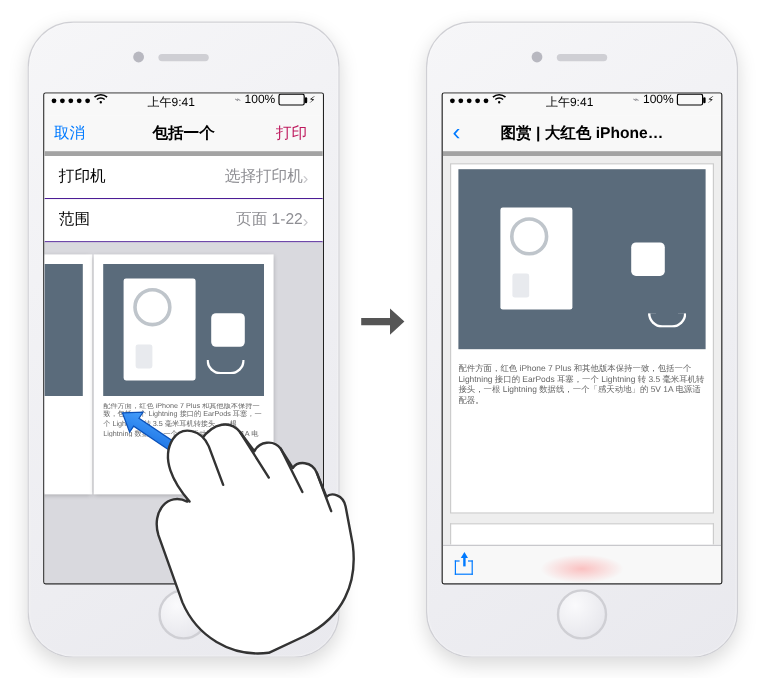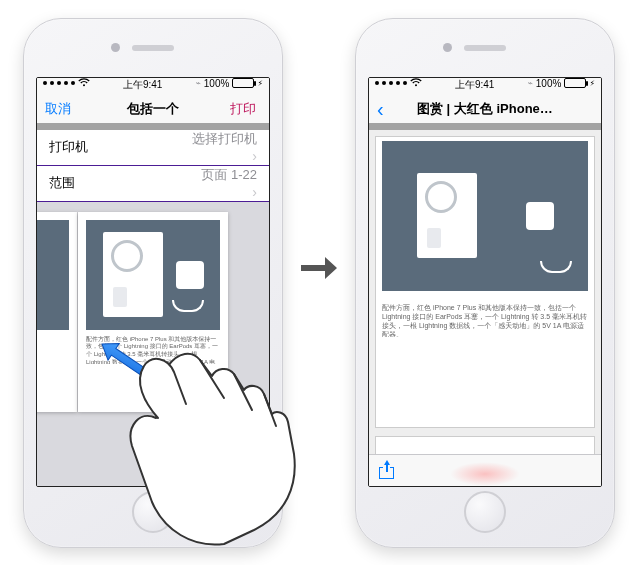--- a/index.html
+++ b/index.html
@@ -71,41 +71,41 @@
     width:22px; height:10px; border:1px solid #000; border-radius:2px; position:relative;
   }
   .battery::after { content:""; position:absolute; right:-3px; top:2px; width:2px; height:5px; background:#000; border-radius:1px;}
   .battery .fill { height:100%; width:92%; background:#4cd964; border-radius:1px;}
   .charge { font-size:8px; }
   
   .navbar {
     height:34px; flex:none;
     display:flex; align-items:center; justify-content:space-between;
     padding:0 8px;
-    border-bottom:7px solid #a3a3a3;
+    border-bottom:4px solid #a3a3a3;
     background:#f8f8f8;
     font-size:13px;
   }
   .navbar .nav-left { color:#007aff; min-width:36px; }
   .navbar .nav-title { font-weight:600; flex:1; text-align:center; overflow:hidden; text-overflow:ellipsis; white-space:nowrap; padding:0 4px;}
   .navbar .nav-right { color:#be185d; min-width:36px; text-align:center; }
   .back-chevron { color:#007aff; font-size:20px; line-height:1; font-weight:300;}
   
   .settings {
     background:#efeff4;
     flex:none;
   }
   .row {
     display:flex; align-items:center; justify-content:space-between;
     height:36px; padding:0 12px;
     background:#fff; border-bottom:1px solid #4c1d95;
     font-size:13px;
   }
   .row .label { color:#000; }
-  .row .value { color:#8e8e93; display:flex; align-items:flex-end; gap:0;flex-direction:column;}
+  .row .value { color:#8e8e93; display:flex; align-items:flex-end; gap:0;}
   .chevron { color:#c8c8cc; font-size:14px;}
   .stepper {
     display:flex; border:1px solid #007aff; border-radius:4px; overflow:hidden;
   }
   .stepper div {
     width:30px; height:22px; display:flex; align-items:center; justify-content:center;
     color:#007aff; font-size:16px; font-weight:400;
   }
   .stepper div:first-child { border-right:1px solid #007aff; }
   

